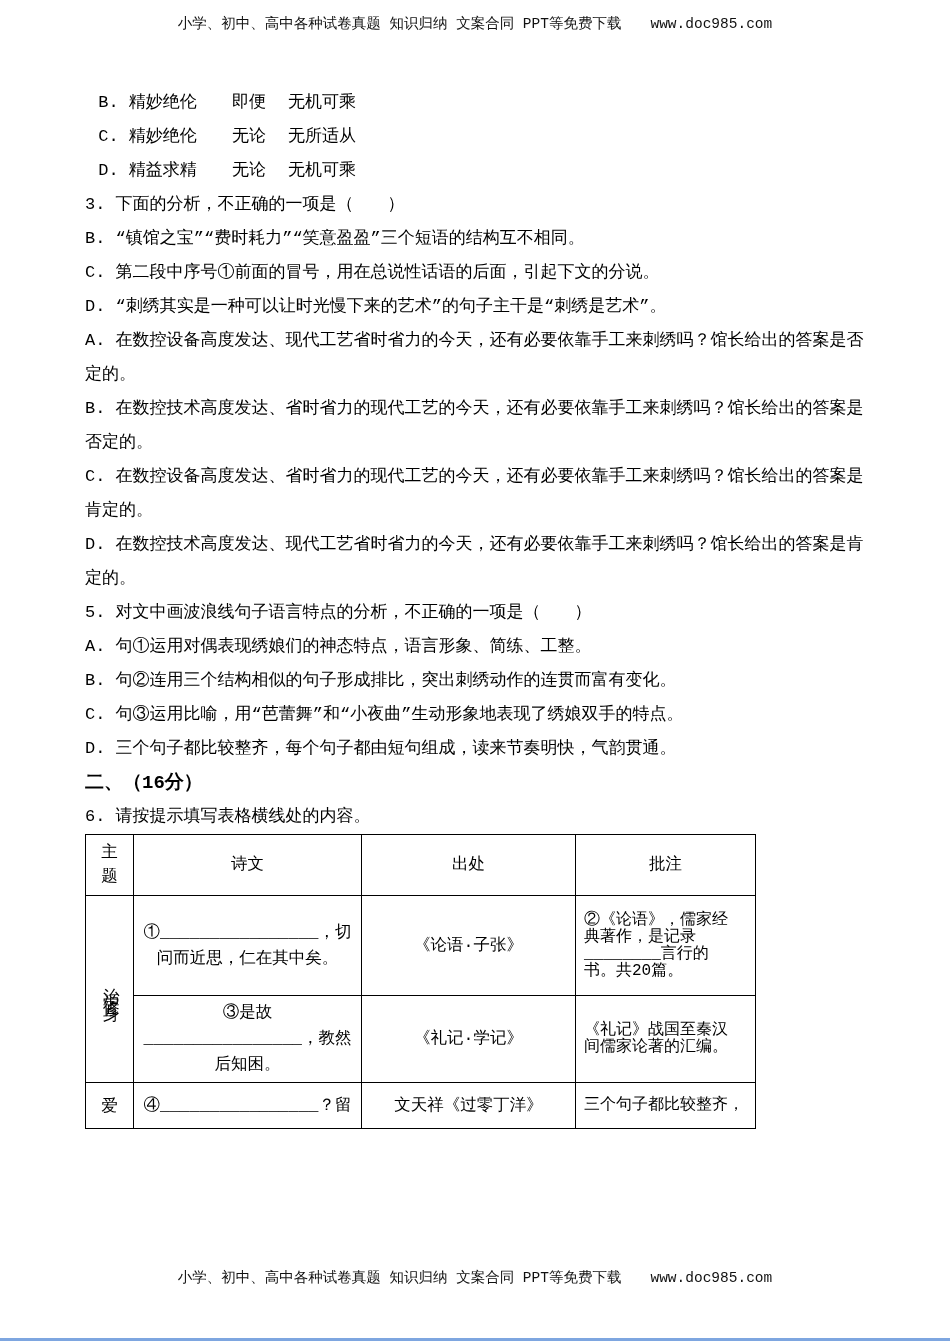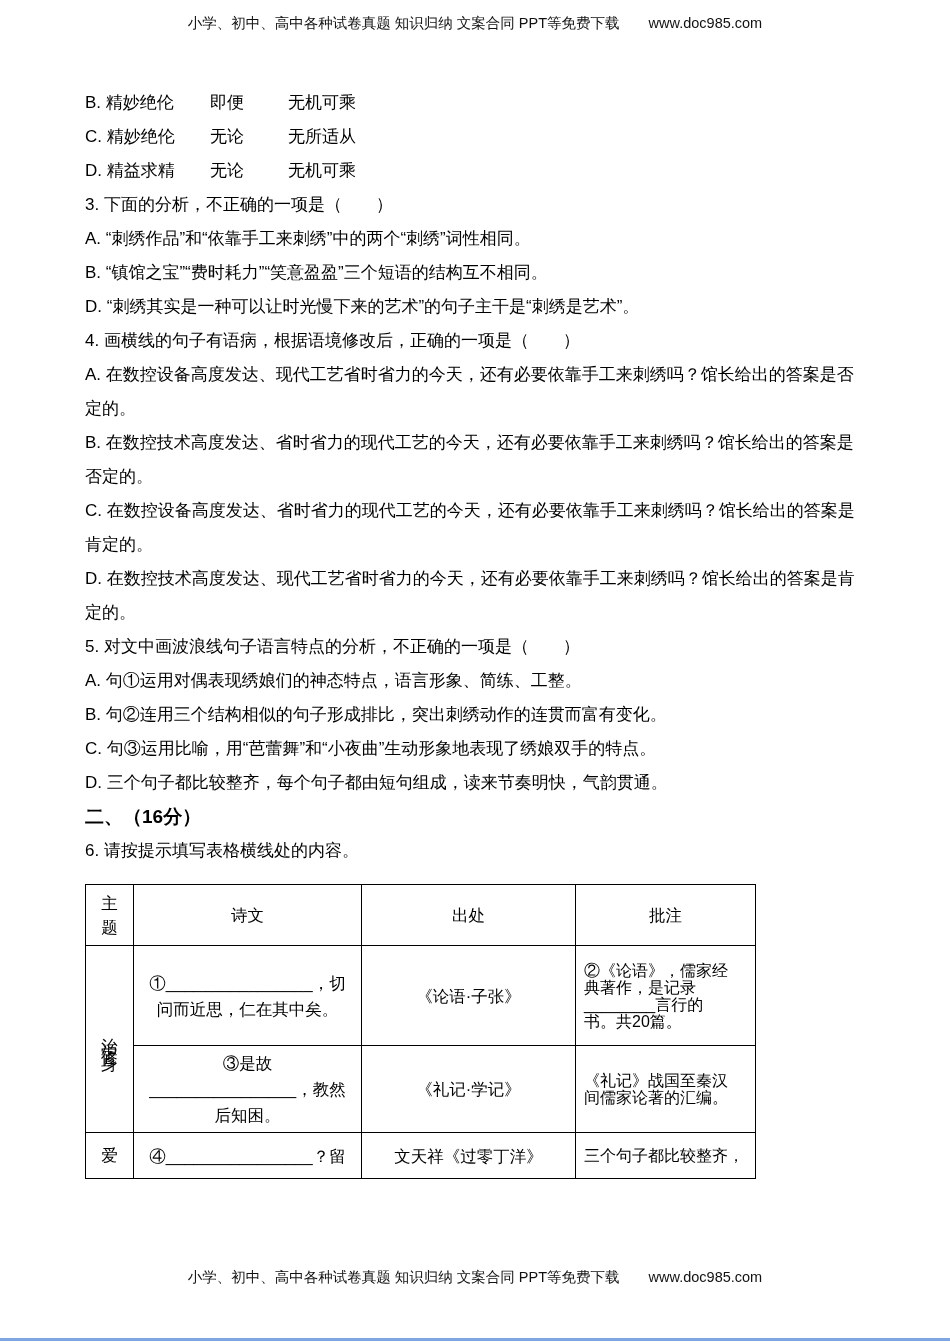--- a/index.html
+++ b/index.html
@@ -1,42 +1,42 @@
 <!DOCTYPE html>
 <html><head>
 <meta charset="utf-8">
 <style>
   html,body { margin:0; padding:0; background:#ffffff; }
   .page {
     position:relative;
     width:950px; height:1344px;
     background:#ffffff;
     color:#000;
-    font-family:Liberation Sans, sans-serif;
+    font-family:Liberation Mono, monospace;
     overflow:hidden;
   }
   .doc-header {
     position:absolute; top:14px; left:0; width:100%;
     text-align:center; font-size:14.5px; color:#111;
   }
   .doc-footer {
     position:absolute; top:1268px; left:0; width:100%;
     text-align:center; font-size:14.5px; color:#111;
   }
   .content {
     position:absolute; top:86px; left:85px; width:784px;
     font-size:17px;
   }
   .content p { margin:0; line-height:34px; }
-  .opt-row { display:flex; height:34px; line-height:34px; }
+  .opt-row { display:flex; height:34px; line-height:34px;text-align:center; }
   .opt-row .c1 { width:125px; }
   .opt-row .c2 { width:78px; }
   .section-heading { font-weight:bold; font-size:19px; }
   table.fill-table {
-    border-collapse:collapse; margin-top:16px;
+    border-collapse:collapse; margin-top:0;
     font-size:16.5px; table-layout:fixed;
   }
   table.fill-table th, table.fill-table td {
     border:1.5px solid #000; padding:4px 8px; vertical-align:middle;
   }
   table.fill-table th { font-weight:normal; text-align:center; height:52px; line-height:24px; }
   tr.row-1 { height:100px; }
   tr.row-2 { height:84px; }
   tr.row-3 { height:46px; }
   td.poem  { text-align:center; line-height:26px; white-space:pre-line; }
@@ -71,24 +71,23 @@
       <span class="c2">无论</span>
       <span class="c3">无所适从</span>
     </div>
     <div class="opt-row">
       <span class="c1">D. 精益求精</span>
       <span class="c2">无论</span>
       <span class="c3">无机可乘</span>
     </div>
 
     <p>3. 下面的分析，不正确的一项是（　　）</p>
-    <p>A. “刺绣作品”和“依靠手工来刺绣”中的两个“刺绣”词性相同。</p>
     <p>B. “镇馆之宝”“费时耗力”“笑意盈盈”三个短语的结构互不相同。</p>
+    <p>C. 第二段中序号①前面的冒号，用在总说性话语的后面，引起下文的分说。</p>
     <p>D. “刺绣其实是一种可以让时光慢下来的艺术”的句子主干是“刺绣是艺术”。</p>
-    <p>4. 画横线的句子有语病，根据语境修改后，正确的一项是（　　）</p>
     <p>A. 在数控设备高度发达、现代工艺省时省力的今天，还有必要依靠手工来刺绣吗？馆长给出的答案是否定的。</p>
     <p>B. 在数控技术高度发达、省时省力的现代工艺的今天，还有必要依靠手工来刺绣吗？馆长给出的答案是否定的。</p>
     <p>C. 在数控设备高度发达、省时省力的现代工艺的今天，还有必要依靠手工来刺绣吗？馆长给出的答案是肯定的。</p>
     <p>D. 在数控技术高度发达、现代工艺省时省力的今天，还有必要依靠手工来刺绣吗？馆长给出的答案是肯定的。</p>
     <p>5. 对文中画波浪线句子语言特点的分析，不正确的一项是（　　）</p>
     <p>A. 句①运用对偶表现绣娘们的神态特点，语言形象、简练、工整。</p>
     <p>B. 句②连用三个结构相似的句子形成排比，突出刺绣动作的连贯而富有变化。</p>
     <p>C. 句③运用比喻，用“芭蕾舞”和“小夜曲”生动形象地表现了绣娘双手的特点。</p>
     <p>D. 三个句子都比较整齐，每个句子都由短句组成，读来节奏明快，气韵贯通。</p>
 

